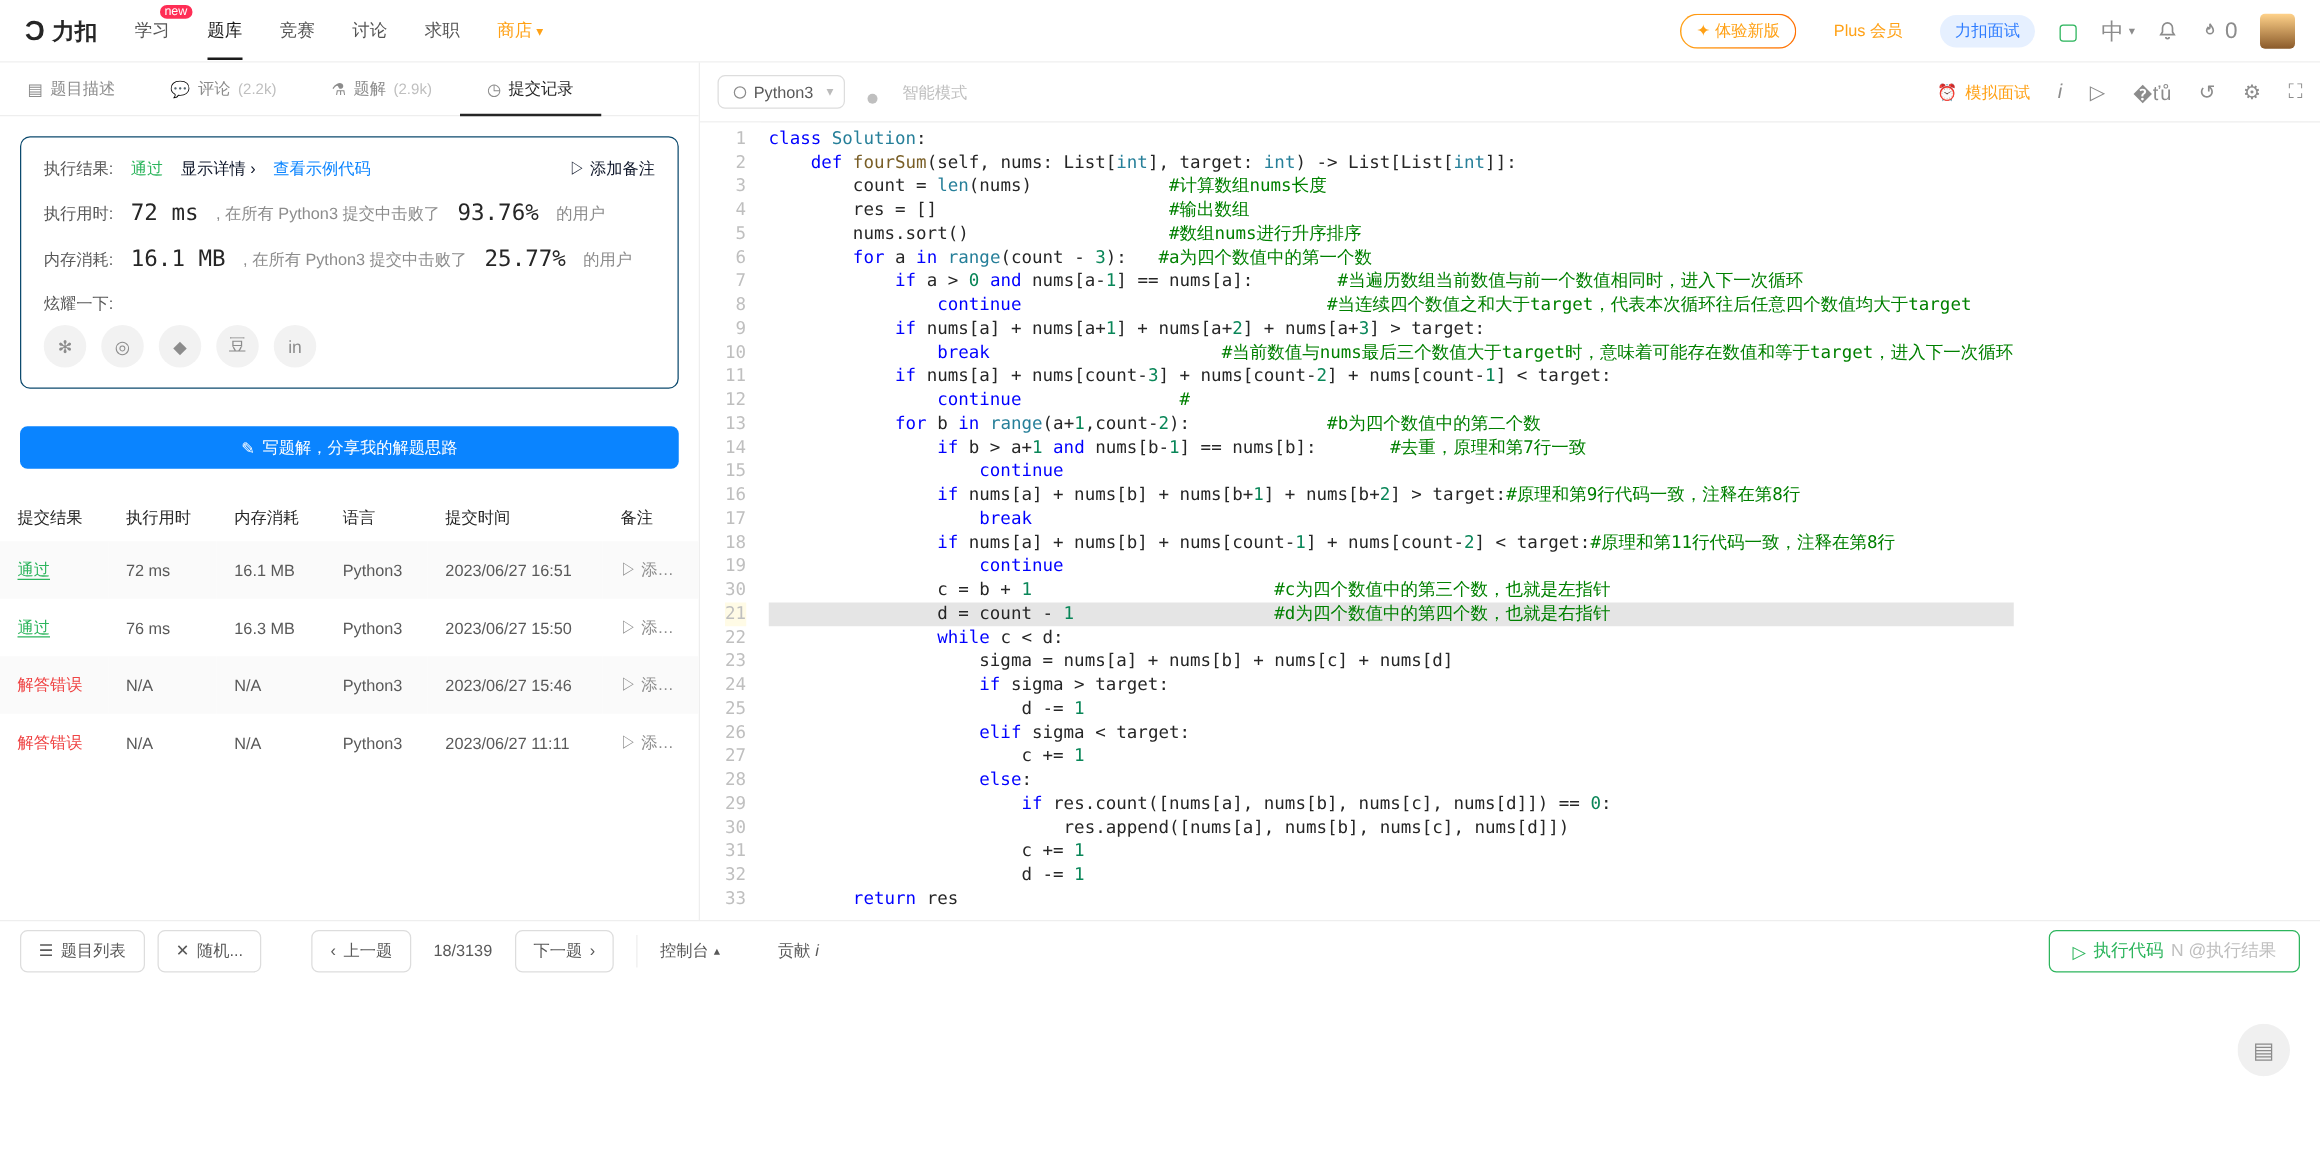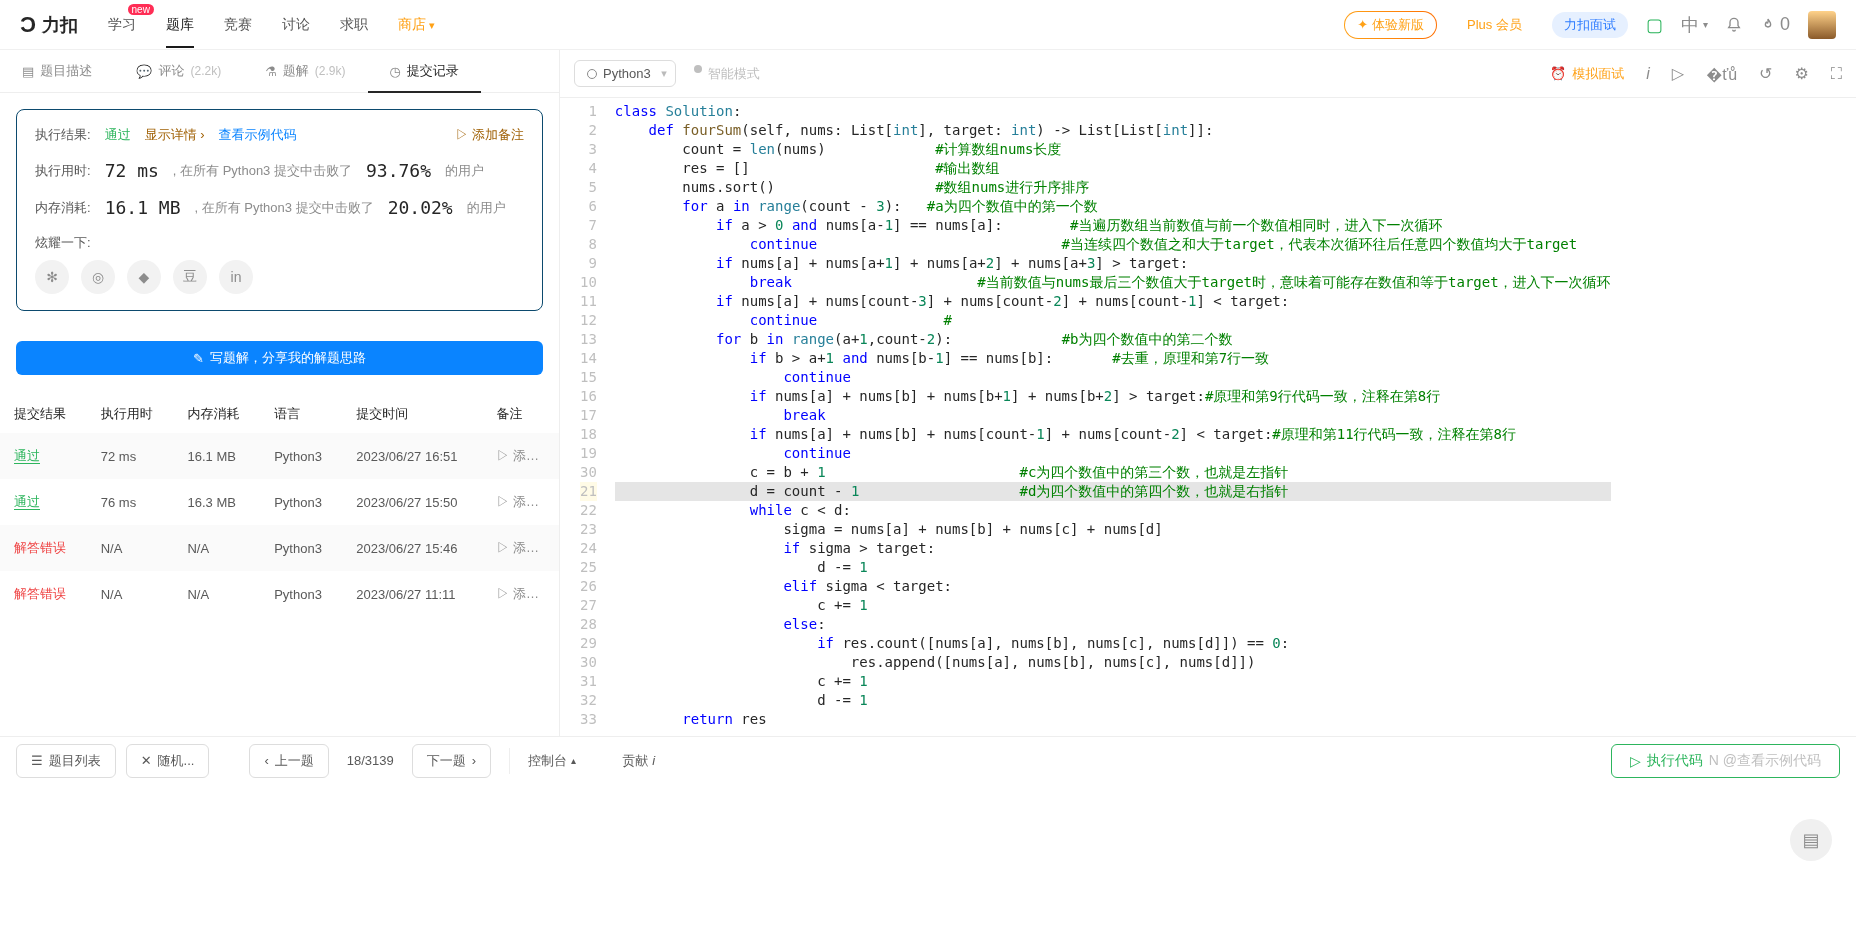--- a/index.html
+++ b/index.html
@@ -36,42 +36,42 @@
 .ltab.active { color:#262626; font-weight:500; position:relative; }
 .ltab.active::after { content:""; position:absolute; left:0; right:0; bottom:-1px; height:2px; background:#262626; }
 .muted-ico { color:#8c8c8c; }
 
 
 .result-card { margin:16px; border:1px solid #0c4a6e; border-radius:8px; padding:16px 18px; }
 .rc-row { display:flex; align-items:center; gap:14px; margin-bottom:16px; font-size:13px; }
 .rc-row .label { color:#595959; }
 .pass { color:#2db55d; font-weight:500; }
 .link { color:#0a84ff; cursor:pointer; }
-.gray-link { color:#a16207; cursor:pointer; }
+.gray-link { color:#0f172a; cursor:pointer; }
 .metric { font-family:ui-monospace,Menlo,Consolas,monospace; font-size:18px; font-weight:500; }
 .filler { flex:1; }
 .share-row { display:flex; gap:12px; margin-top:8px; }
 .share-ico { width:34px; height:34px; border-radius:50%; background:#f2f2f2; display:flex; align-items:center; justify-content:center; color:#8c8c8c; cursor:pointer; font-size:14px; }
 .write-btn { margin:14px 16px 0; background:#0a84ff; color:#fff; text-align:center; border-radius:6px; padding:8px 0; font-size:13px; cursor:pointer; display:flex; align-items:center; justify-content:center; gap:6px; }
 
 
 .hist { margin-top:20px; }
 .hist table { width:100%; border-collapse:collapse; font-size:13px; }
 .hist th { text-align:left; padding:10px 14px; color:#262626; font-weight:500; }
 .hist td { padding:14px; color:#595959; }
 .hist tr.row:nth-child(odd) td { background:#fafafa; }
 .st-pass { color:#2db55d; cursor:pointer; text-decoration:underline; text-decoration-color:#2db55d; text-underline-offset:3px;}
 .st-err { color:#ef4444; }
 .note-ico { color:#8c8c8c; cursor:pointer; }
 
 
 .ed-head { display:flex; align-items:center; padding:10px 14px; border-bottom:1px solid #eee; gap:18px; }
 .lang-select { border:1px solid #ddd; border-radius:6px; padding:5px 24px 5px 12px; color:#595959; position:relative; cursor:pointer; font-size:13px; display:flex; align-items:center; gap:6px;}
 .lang-select::after { content:"▾"; position:absolute; right:8px; color:#bbb; font-size:11px; }
-.ai-mode { color:#bfbfbf; font-size:13px; display:flex; align-items:flex-start; gap:6px; }
+.ai-mode { color:#bfbfbf; font-size:13px; display:flex; align-items:flex-end; gap:20px; }
 .ai-dot { width:8px; height:8px; border-radius:50%; background:#bfbfbf; }
 .ed-right { margin-left:auto; display:flex; align-items:center; gap:22px; color:#8c8c8c; }
 .ed-right .mock { color:#FFA116; display:flex; align-items:center; gap:6px; cursor:pointer; font-size:13px;}
 .ed-ico { cursor:pointer; font-size:16px; }
 
 
 .code-wrap { flex:1; overflow:auto; display:flex; font-family:Menlo,Consolas,monospace; font-size:14px; line-height:19px; }
 .gutter { text-align:right; padding:4px 12px 4px 20px; color:#bfbfbf; user-select:none; background:#fff; }
 .code { padding:4px 0 4px 6px; white-space:pre; }
 .kw { color:#0000ff; }
@@ -176,21 +176,21 @@
         <span class="label">执行用时:</span>
         <span class="metric">72 ms</span>
         <span style="color:#8c8c8c">, 在所有 Python3 提交中击败了</span>
         <span class="metric">93.76%</span>
         <span style="color:#8c8c8c">的用户</span>
       </div>
       <div class="rc-row">
         <span class="label">内存消耗:</span>
         <span class="metric">16.1 MB</span>
         <span style="color:#8c8c8c">, 在所有 Python3 提交中击败了</span>
-        <span class="metric">20.02%</span>
+        <span class="metric">25.77%</span>
         <span style="color:#8c8c8c">的用户</span>
       </div>
       <div class="rc-row" style="margin-bottom:4px;">
         <span class="label">炫耀一下:</span>
       </div>
       <div class="share-row">
         <div class="share-ico">✻</div>
         <div class="share-ico">◎</div>
         <div class="share-ico">◆</div>
         <div class="share-ico">豆</div>
@@ -343,18 +343,18 @@
     </span>
   <span style="width:26px;"></span>
   <span class="bt-label">
       <span>贡献</span> 
       <i>i</i>
     </span>
   <div class="bt-right">
     <div class="run-btn">
         <span>▷</span>
         <span>执行代码</span>
-        <span class="watermark">N @查看示例代码</span>
+        <span class="watermark">N @执行结果</span>
       </div>
   </div>
 </div>
 
 <div class="float-btn">▤</div>
 
 </body></html>

